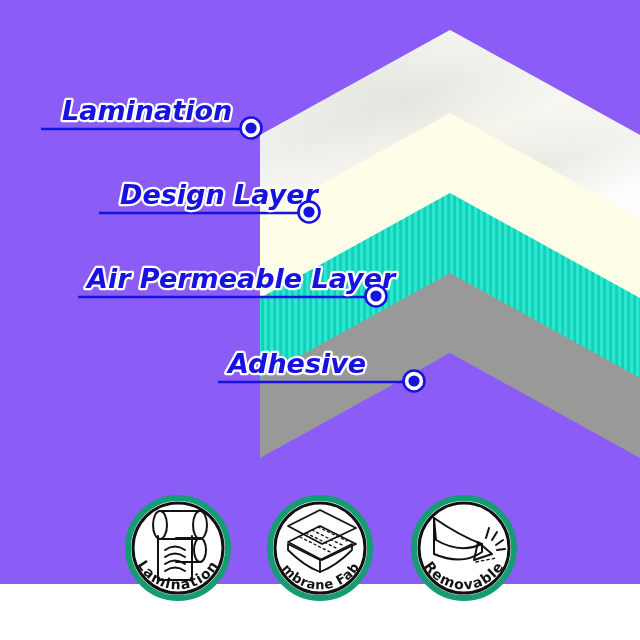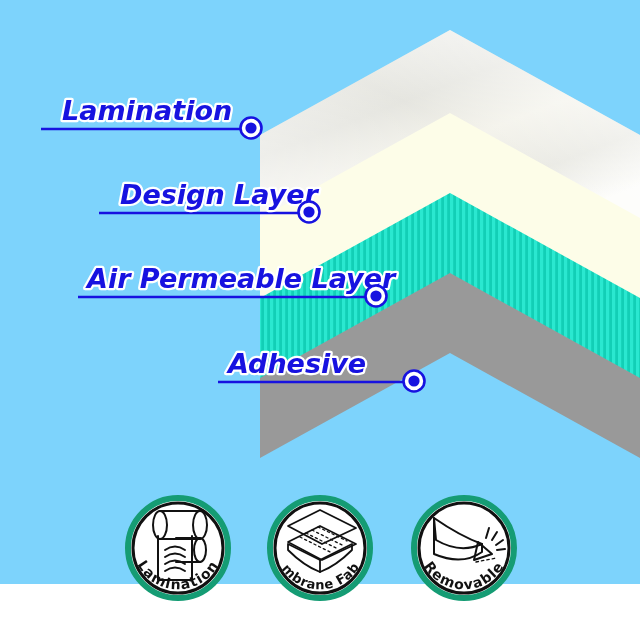--- a/index.html
+++ b/index.html
@@ -11,21 +11,21 @@
     width: 640px;
     height: 640px;
     overflow: hidden;
     font-family: "DejaVu Sans", sans-serif;
     position: relative;
   }
   #stage {
     position: relative;
     width: 640px;
     height: 584px;
-    background: #7dd3fc;
+    background: #8b5cf6;
   }
   #layer-diagram {
     position: absolute;
     left: 0;
     top: 0;
     width: 640px;
     height: 470px;
   }
   #badge-row {
     position: absolute;

